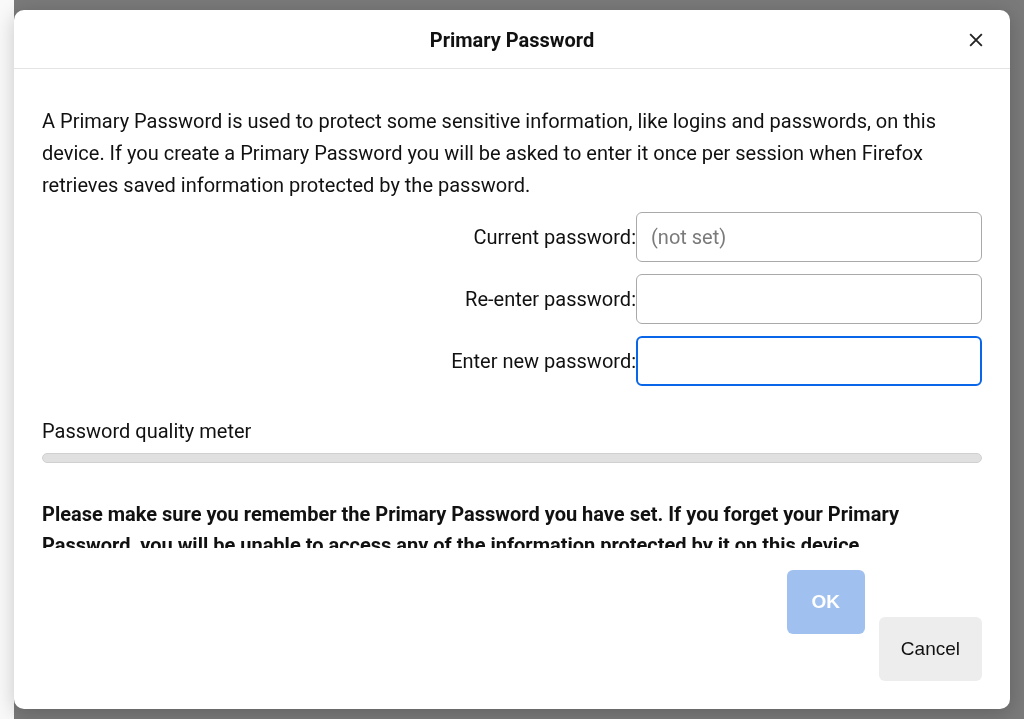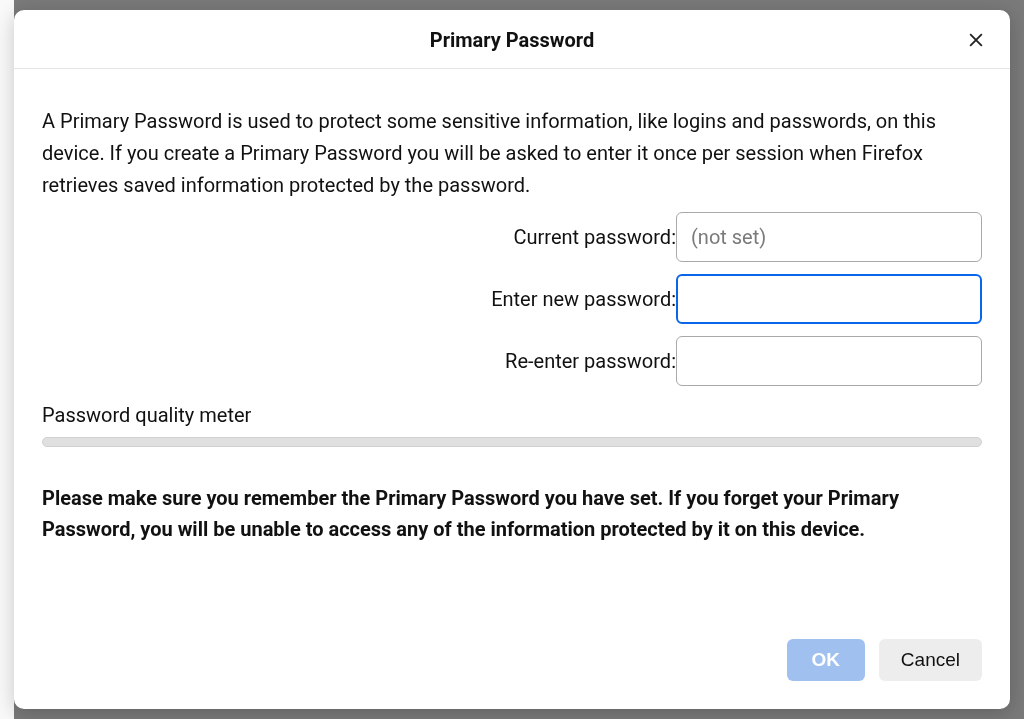--- a/index.html
+++ b/index.html
@@ -74,40 +74,40 @@
       align-items: center;
       justify-content: flex-end;
       margin-top: 10px;
       min-height: 52px;
     }
     .form-label {
       font-size: 20px;
       color: #111;
     }
     .form-input {
-      width: 306px;
+      width: 346px;
       height: 50px;
       border: 1.5px solid #a9a9a9;
       border-radius: 6px;
       padding: 0 14px;
       font-size: 20px;
       color: #333;
       background: #fff;
     }
     .form-input.focused {
       border: 2.5px solid #0a66e8;
     }
     .placeholder-text {
       font-size: 20px;
       color: #7a7a7a;
     }
     .meter-label {
       font-size: 20px;
       color: #111;
-      margin-top: 16px;
+      margin-top: 32px;
     }
     .meter-track {
       margin-top: 10px;
       height: 10px;
       background: linear-gradient(to right, #e0e0e0, #e0e0e0);
       border-radius: 6px;
       border: 1px solid #d0d0d0;
     }
     .warning {
       margin-top: 36px;
@@ -117,35 +117,36 @@
       color: #111;
     }
     .dialog-footer {
       display: flex;
       justify-content: flex-end;
       gap: 14px;
       padding: 22px 28px 28px 28px;
     }
     .btn {
       min-width: 78px;
-      height: 42px;
+      height: 64px;
       border-radius: 6px;
       border: none;
       font-size: 19px;
       cursor: pointer;
       padding: 0 22px;
     }
     .btn-primary {
       background: #a0c1ef;
       color: #ffffff;
       font-weight: 600;
     }
     .btn-secondary {
       background: #ededed;
       color: #111;
+      margin-top: 47px;
     }
     
     .bg-hints {
       position: absolute;
       left: 0;
       top: 0;
       bottom: 0;
       width: 14px;
       background: #f9f9f9;
     }
@@ -169,27 +170,27 @@
     <p class="intro">A Primary Password is used to protect some sensitive information, like logins and passwords, on this device. If you create a Primary Password you will be asked to enter it once per session when Firefox retrieves saved information protected by the password.</p>
 
     <div class="form-row">
       <span class="form-label">Current password:</span>
       <div class="form-input" style="display:flex;align-items:center;">
         <span class="placeholder-text">(not set)</span>
       </div>
     </div>
 
     <div class="form-row">
+      <span class="form-label">Re-enter password:</span>
+      <input type="password" class="form-input" style="">
+    </div>
+
+    <div class="form-row">
       <span class="form-label">Enter new password:</span>
       <input type="password" class="form-input focused" style="">
-    </div>
-
-    <div class="form-row">
-      <span class="form-label">Re-enter password:</span>
-      <input type="password" class="form-input" style="">
     </div>
 
     <div class="meter-label">Password quality meter</div>
     <div class="meter-track"></div>
 
     <p class="warning">Please make sure you remember the Primary Password you have set. If you forget your Primary Password, you will be unable to access any of the information protected by it on this device.</p>
   </div>
 
   <div class="dialog-footer">
     <button class="btn btn-primary">OK</button>

